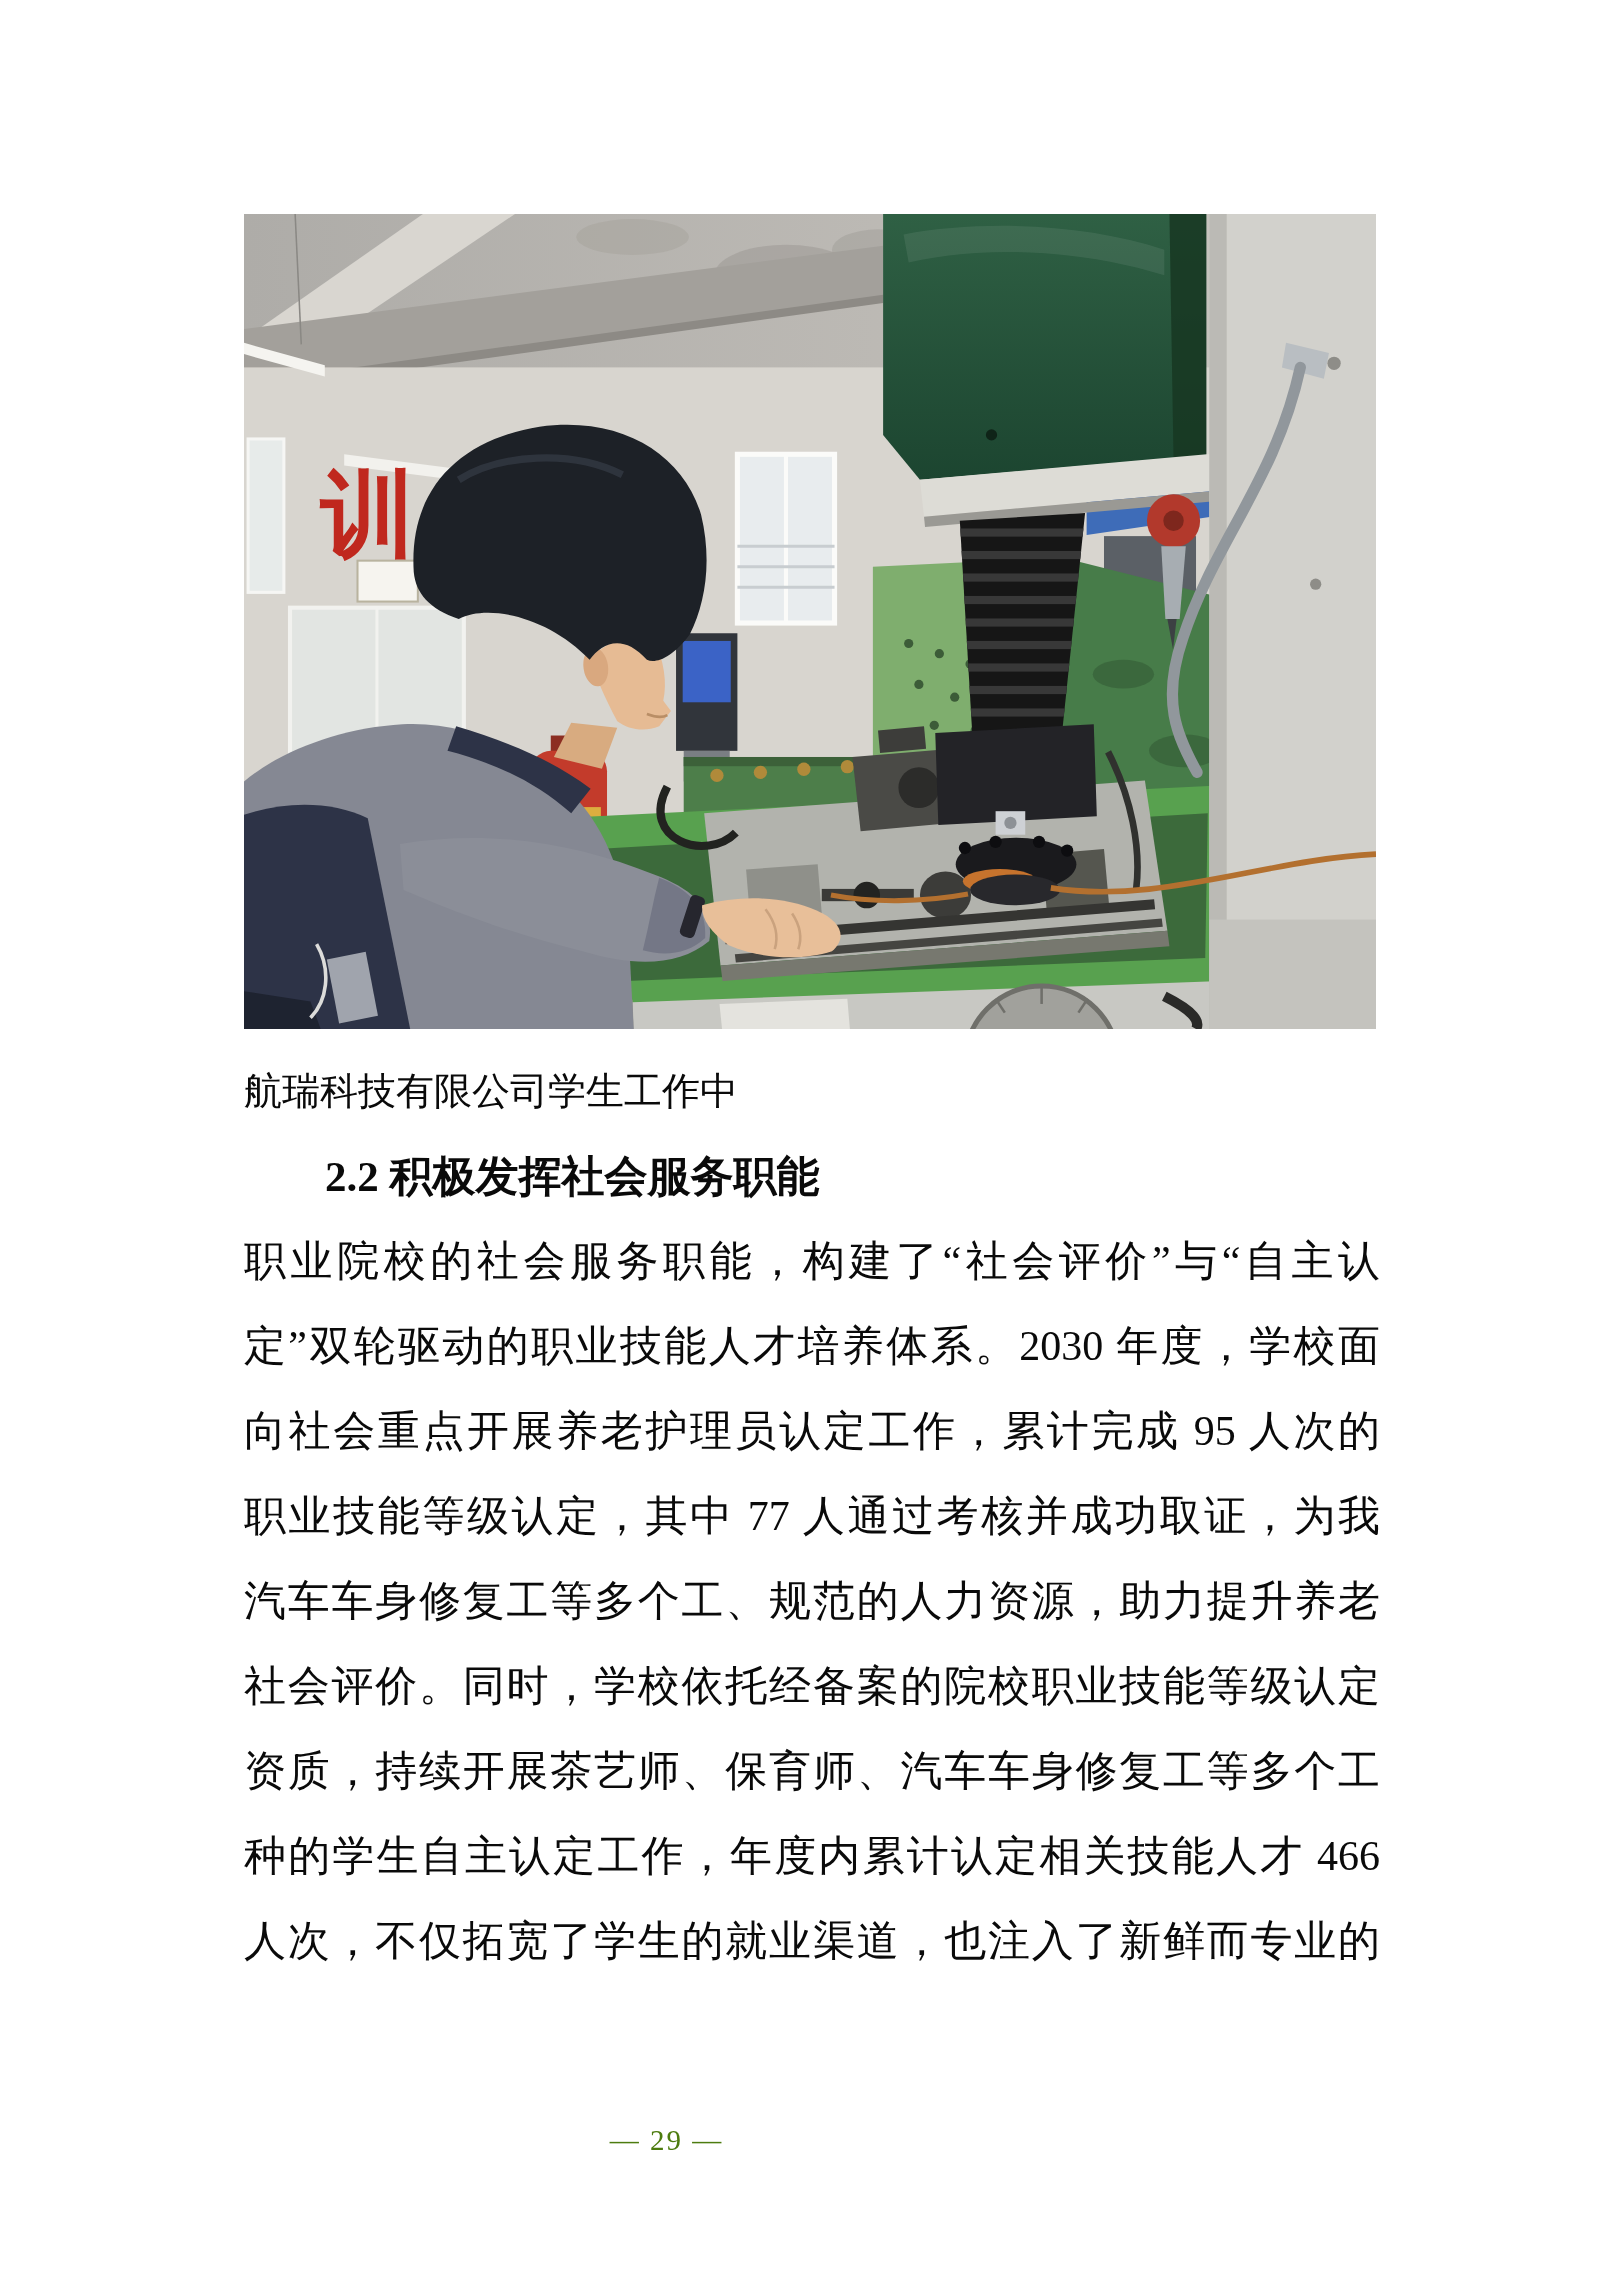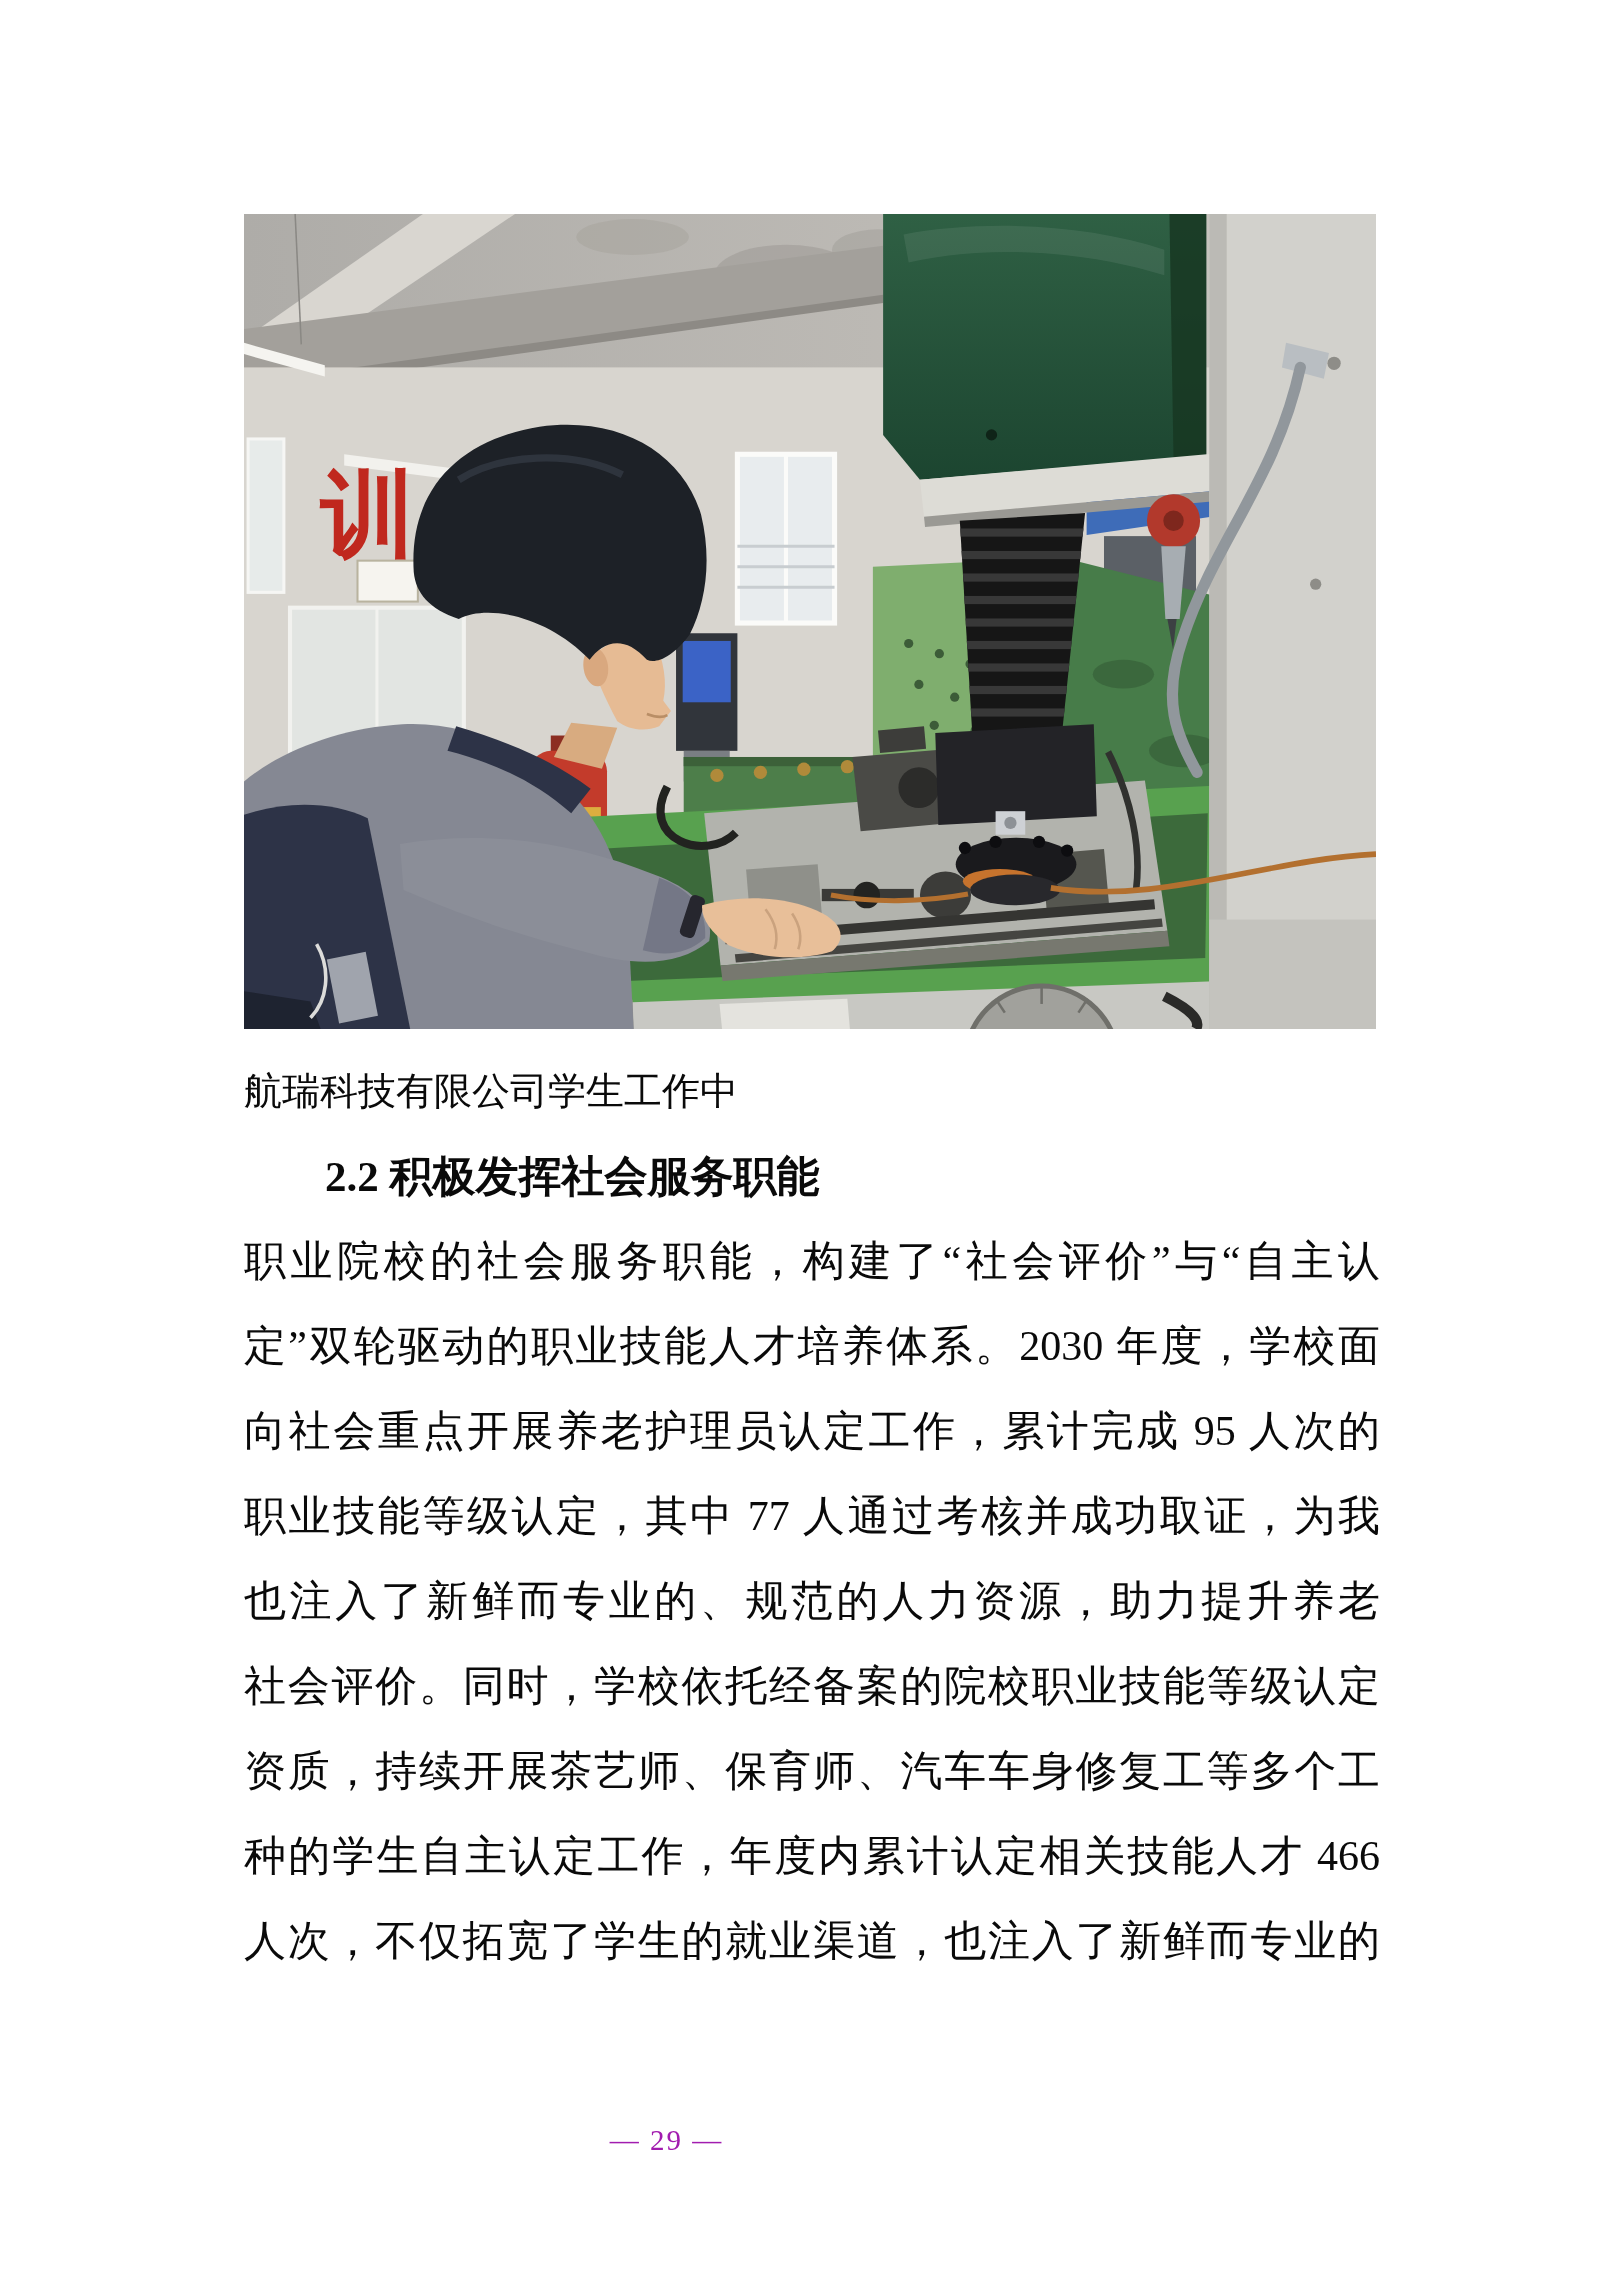--- a/index.html
+++ b/index.html
@@ -19,21 +19,21 @@
   .tline{
     height:85px;line-height:85px;font-size:42px;overflow:hidden;
     white-space:normal;
   }
   .caption{font-size:38px;}
   .heading{font-weight:700;font-size:43px;padding-left:81px;}
   .just{text-align:justify;text-align-last:justify;text-justify:inter-character;}
   .indent{padding-left:84px;}
   .pagenum{
     position:absolute;left:0;top:2117px;width:1333px;height:46px;line-height:46px;
-    text-align:center;font-size:29px;letter-spacing:2px;color:#a21caf;
+    text-align:center;font-size:29px;letter-spacing:2px;color:#4d7c0f;
   }
 </style>
 </head>
 <body>
 
 <div class="photo">
 <svg viewBox="0 0 2214 1594" preserveAspectRatio="none">
   <defs>
     <linearGradient id="gCeil" x1="0" y1="0" x2="1" y2="0">
       <stop offset="0" stop-color="#aeaca8"></stop>
@@ -256,21 +256,21 @@
 </svg>
 </div>
 
 <div class="textcol">
   <div class="tline caption">航瑞科技有限公司学生工作中</div>
   <div class="tline heading">2.2 积极发挥社会服务职能</div>
   <div class="tline just">职业院校的社会服务职能，构建了“社会评价”与“自主认</div>
   <div class="tline just">定”双轮驱动的职业技能人才培养体系。2030 年度，学校面</div>
   <div class="tline just">向社会重点开展养老护理员认定工作，累计完成 95 人次的</div>
   <div class="tline just">职业技能等级认定，其中 77 人通过考核并成功取证，为我</div>
-  <div class="tline just">也注入了新鲜而专业的、规范的人力资源，助力提升养老</div>
+  <div class="tline just">汽车车身修复工等多个工、规范的人力资源，助力提升养老</div>
   <div class="tline just">社会评价。同时，学校依托经备案的院校职业技能等级认定</div>
   <div class="tline just">资质，持续开展茶艺师、保育师、汽车车身修复工等多个工</div>
   <div class="tline just">种的学生自主认定工作，年度内累计认定相关技能人才 466</div>
   <div class="tline just">人次，不仅拓宽了学生的就业渠道，也注入了新鲜而专业的</div>
 </div>
 
 <div class="pagenum">— 29 —</div>
 
 
 </body></html>

